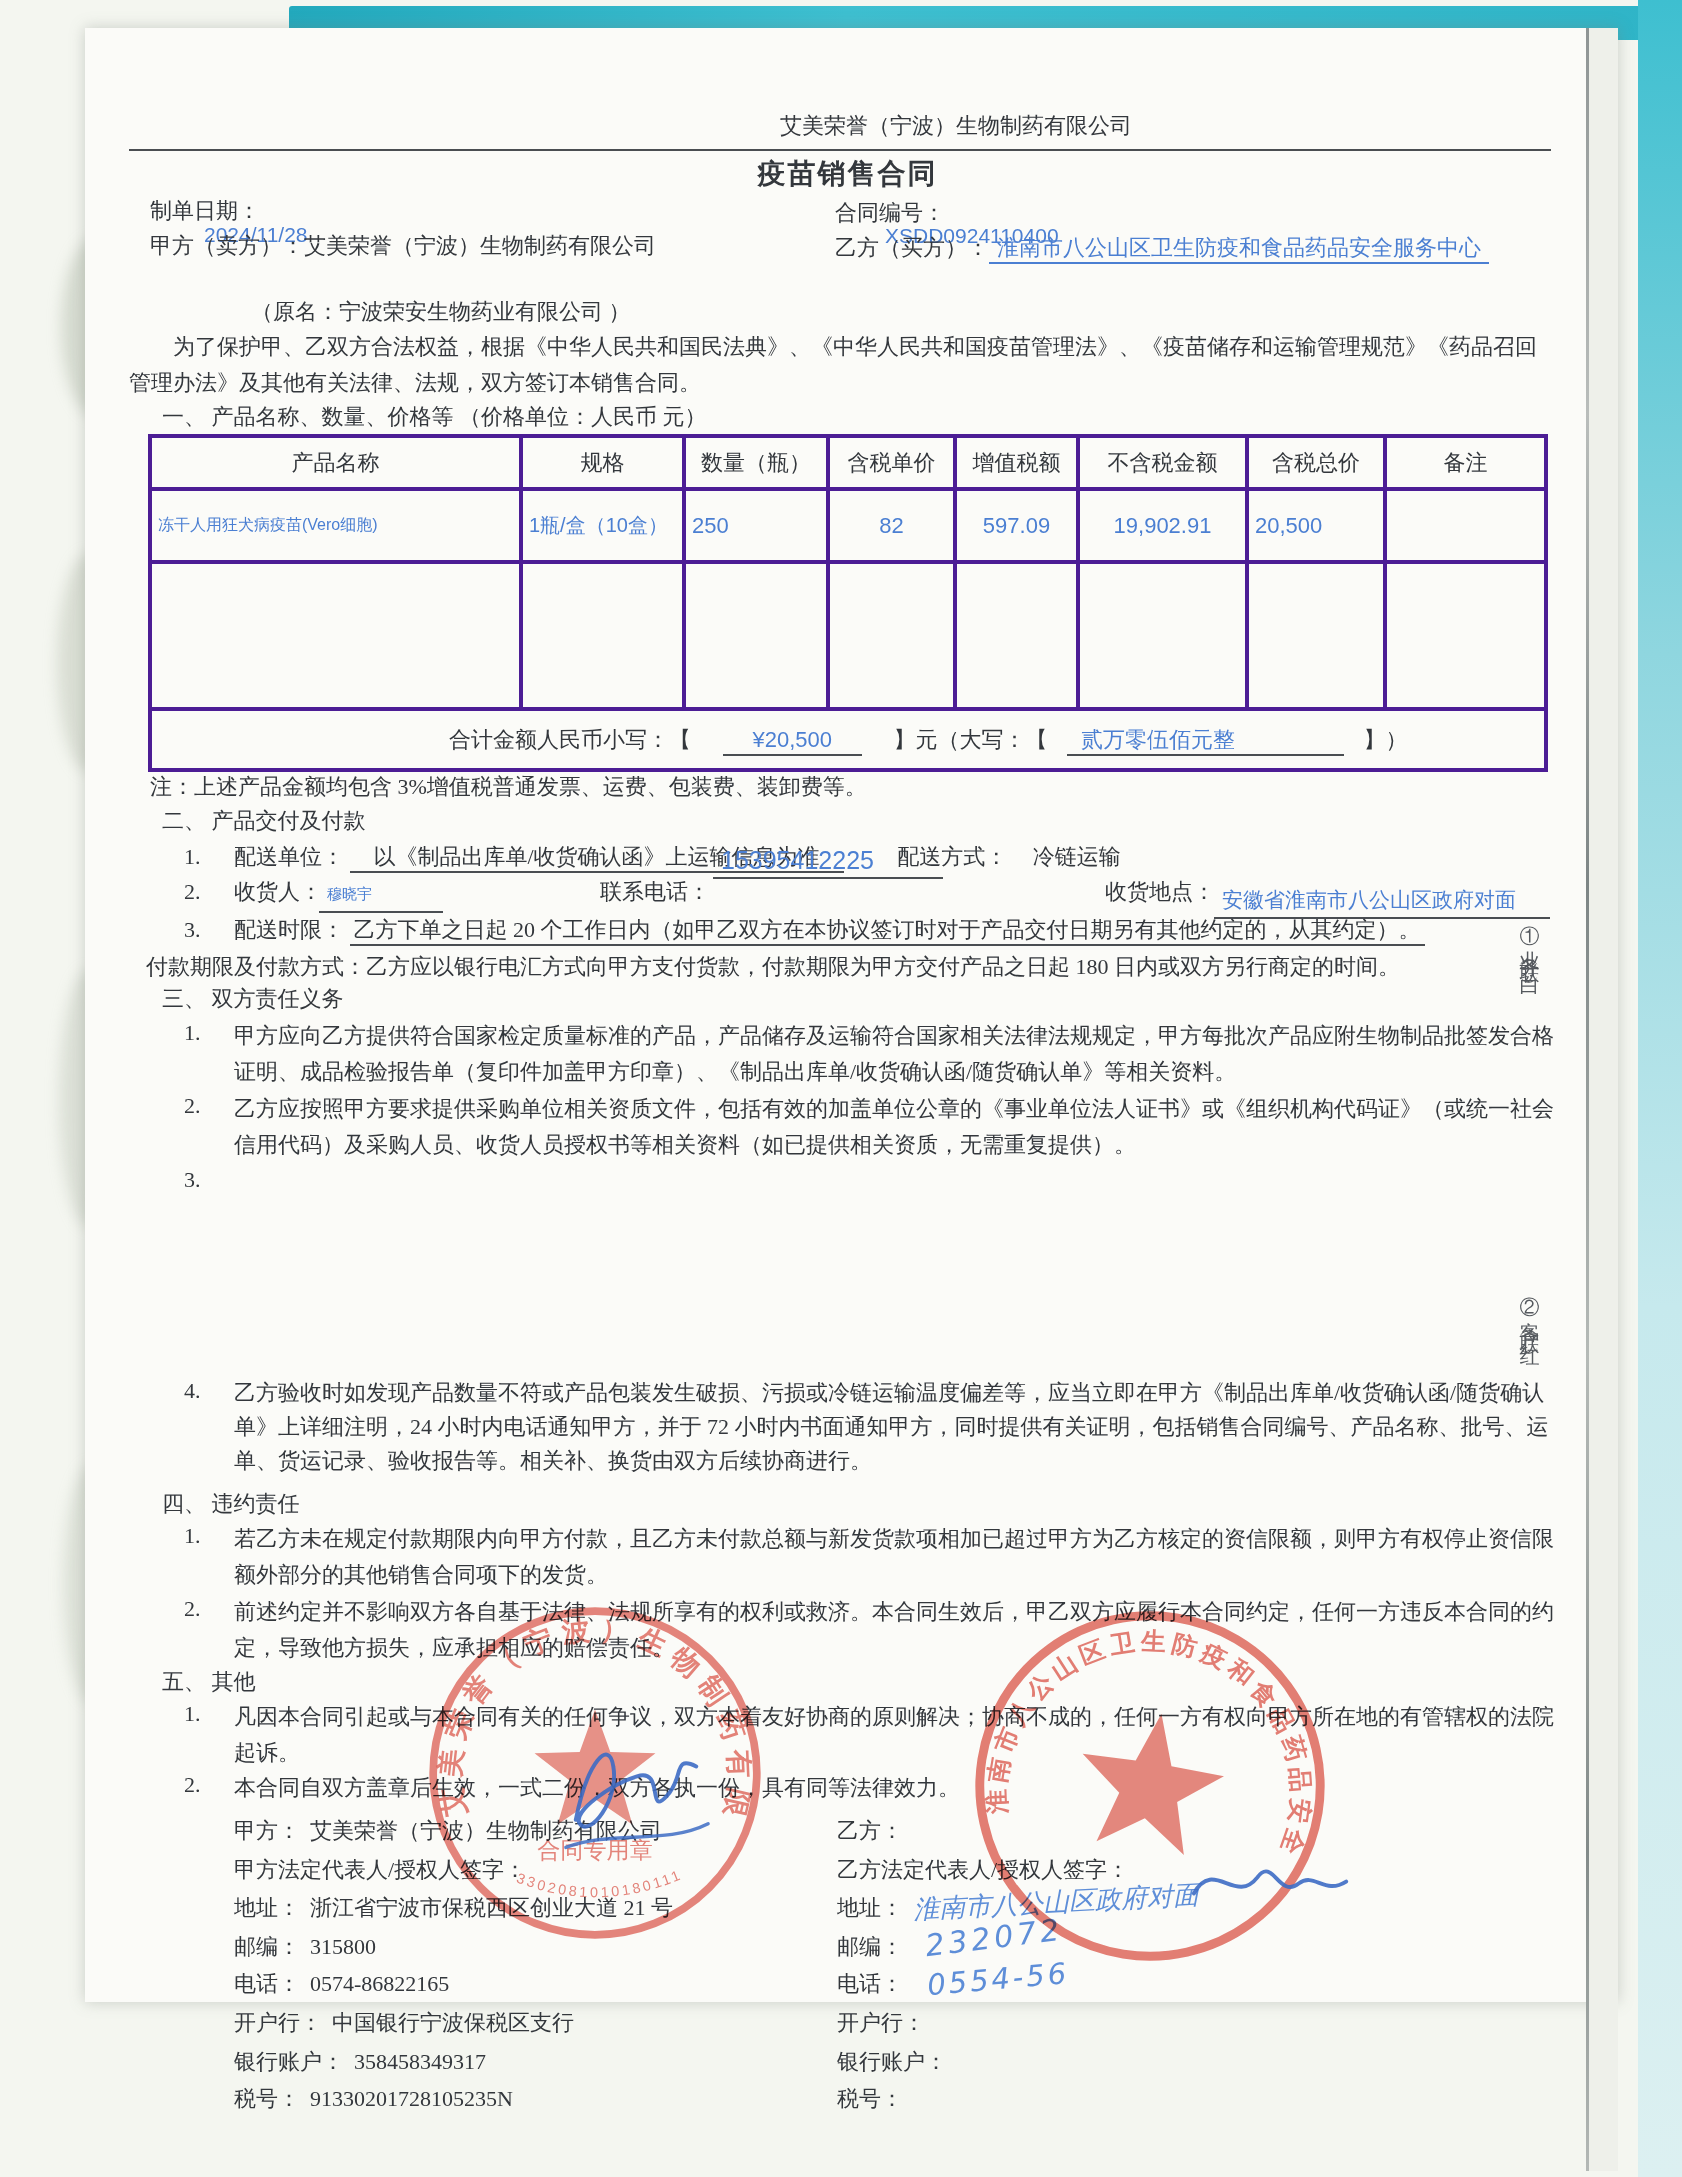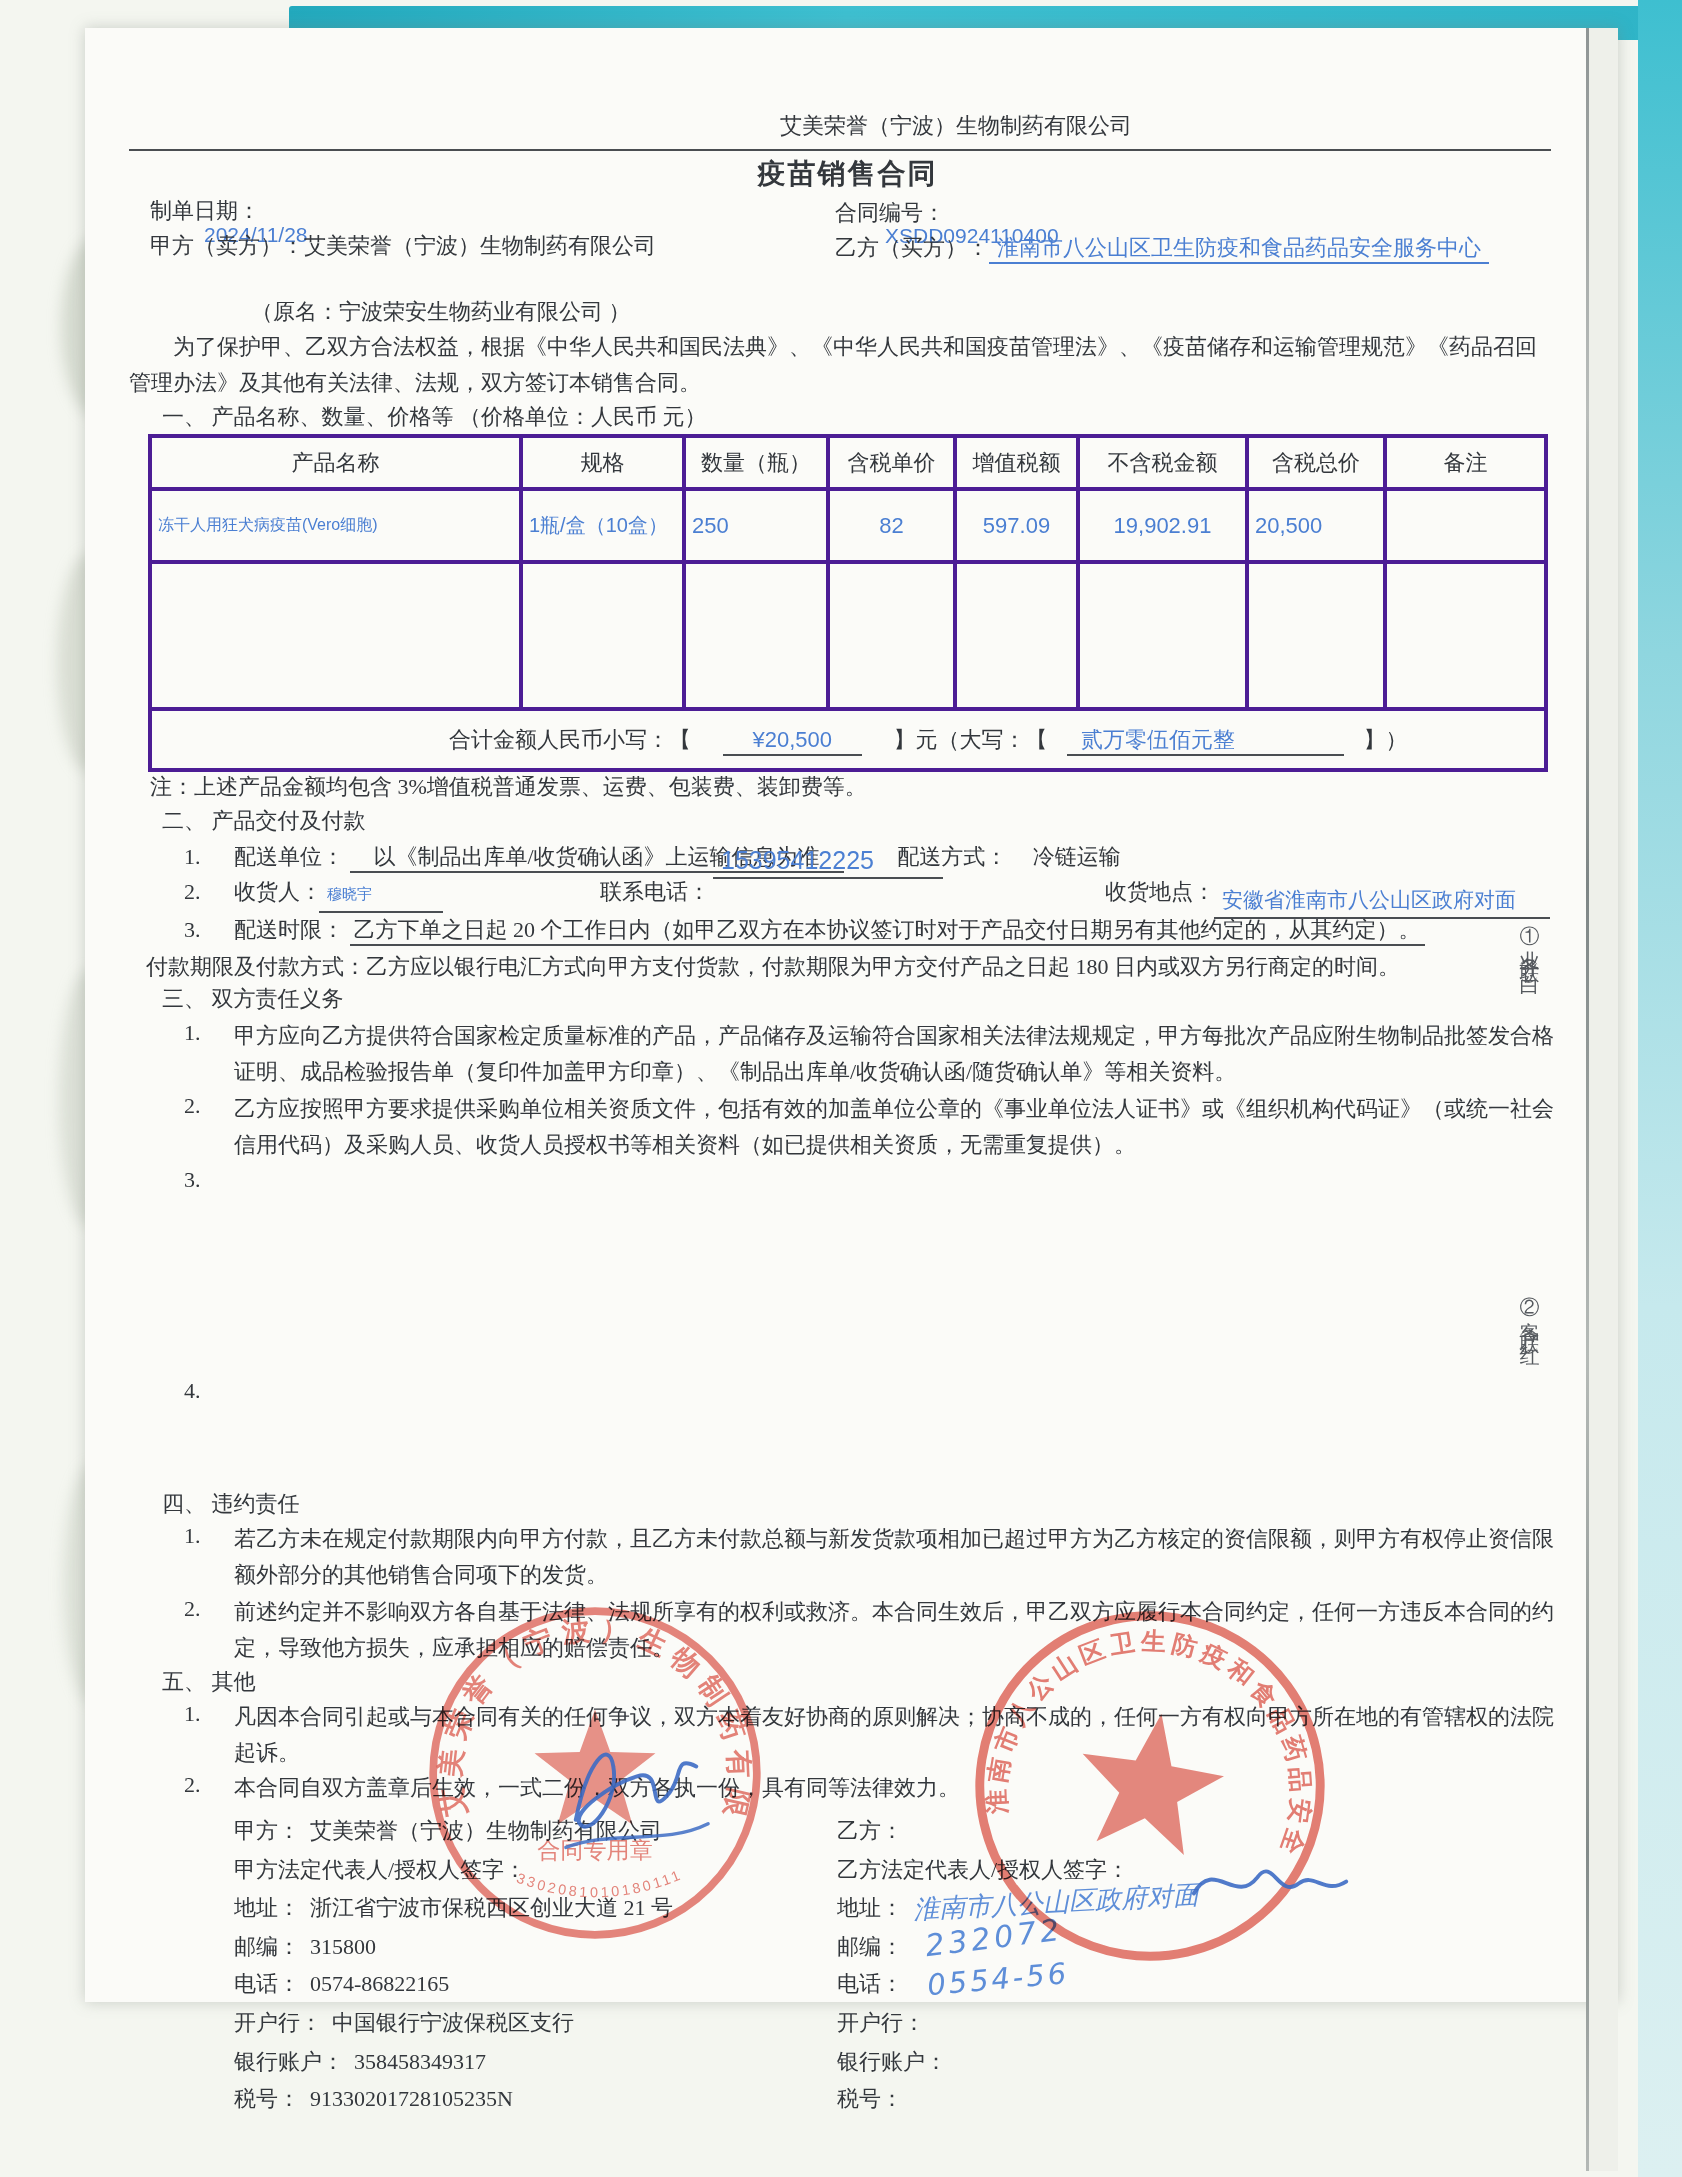--- a/index.html
+++ b/index.html
@@ -155,20 +155,21 @@
 
   <div class="t para" style="left:61px;top:921px;width:1408px;">付款期限及付款方式：乙方应以银行电汇方式向甲方支付货款，付款期限为甲方交付产品之日起 180 日内或双方另行商定的时间。</div>
 
   <div class="t" style="left:77px;top:956px;">三、 双方责任义务</div>
   <div class="t item-no" style="top:990px;">1.</div>
   <div class="t item-text para" style="top:990px;">甲方应向乙方提供符合国家检定质量标准的产品，产品储存及运输符合国家相关法律法规规定，甲方每批次产品应附生物制品批签发合格证明、成品检验报告单（复印件加盖甲方印章）、《制品出库单/收货确认函/随货确认单》等相关资料。</div>
   <div class="t item-no" style="top:1063px;">2.</div>
   <div class="t item-text para" style="top:1063px;">乙方应按照甲方要求提供采购单位相关资质文件，包括有效的加盖单位公章的《事业单位法人证书》或《组织机构代码证》（或统一社会信用代码）及采购人员、收货人员授权书等相关资料（如已提供相关资质，无需重复提供）。</div>
   <div class="t item-no" style="top:1137px;">3.</div>
   <div class="t item-no" style="top:1348px;">4.</div>
+  <div class="t item-text para" style="top:1348px;line-height:34px;">乙方验收时如发现产品数量不符或产品包装发生破损、污损或冷链运输温度偏差等，应当立即在甲方《制品出库单/收货确认函/随货确认单》上详细注明，24 小时内电话通知甲方，并于 72 小时内书面通知甲方，同时提供有关证明，包括销售合同编号、产品名称、批号、运单、货运记录、验收报告等。相关补、换货由双方后续协商进行。</div>
 
   <div class="t" style="left:77px;top:1461px;">四、 违约责任</div>
   <div class="t item-no" style="top:1493px;">1.</div>
   <div class="t item-text para" style="top:1493px;">若乙方未在规定付款期限内向甲方付款，且乙方未付款总额与新发货款项相加已超过甲方为乙方核定的资信限额，则甲方有权停止资信限额外部分的其他销售合同项下的发货。</div>
   <div class="t item-no" style="top:1566px;">2.</div>
   <div class="t item-text para" style="top:1566px;">前述约定并不影响双方各自基于法律、法规所享有的权利或救济。本合同生效后，甲乙双方应履行本合同约定，任何一方违反本合同的约定，导致他方损失，应承担相应的赔偿责任。</div>
 
   <div class="t" style="left:77px;top:1639px;">五、 其他</div>
   <div class="t item-no" style="top:1671px;">1.</div>
   <div class="t item-text para" style="top:1671px;">凡因本合同引起或与本合同有关的任何争议，双方本着友好协商的原则解决；协商不成的，任何一方有权向甲方所在地的有管辖权的法院起诉。</div>

